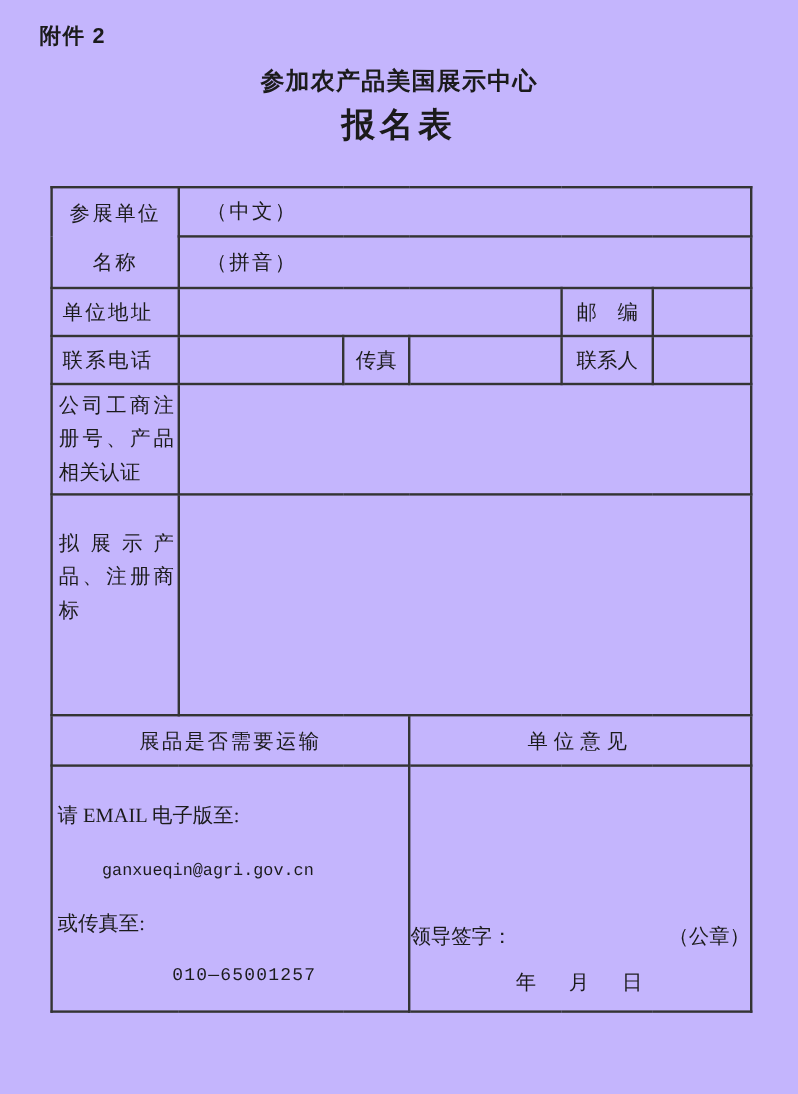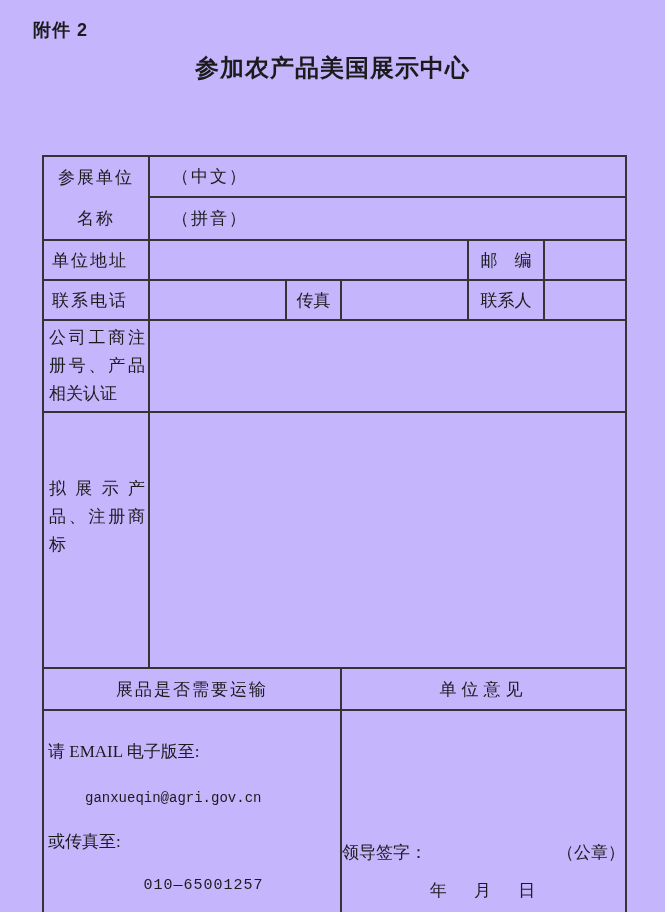--- a/index.html
+++ b/index.html
@@ -16,41 +16,41 @@
   .mono { font-family: "Liberation Mono", "DejaVu Sans Mono", monospace; }
 
   .attachment-label {
     position: absolute; left: 33px; top: 18px;
     font-size: 18px; letter-spacing: 1px;
   }
   .doc-title {
     position: absolute; top: 50px; left: 0; right: 0;
     text-align: center; line-height: 36px;
   }
-  .doc-title .line1 { font-size: 24px; letter-spacing: 1px; }
+  .doc-title .line1 { font-size: 20px; letter-spacing: 1px; }
   .doc-title .line2 { font-size: 28px; letter-spacing: 4px; }
 
   table.form-table {
     position: absolute; left: 42px; top: 155px;
     border-collapse: collapse; table-layout: fixed;
     width: 583px;
   }
   .form-table td {
     border: 2px solid #343434;
     font-size: 17px;
     padding: 0;
     vertical-align: middle;
     overflow: hidden;
   }
   tr.r1 { height: 40px; }
   tr.r2 { height: 42px; }
   tr.r3 { height: 40px; }
   tr.r4 { height: 40px; }
   tr.r5 { height: 92px; }
-  tr.r6 { height: 256px; }
+  tr.r6 { height: 184px; }
   tr.r7 { height: 42px; }
   tr.r8 { height: 205px; }
 
   td.unitname-cell { text-align: center; padding: 0; }
   .unitname-inner { display: flex; flex-direction: column; height: 82px; }
   .unitname-inner div { flex: 1; display: flex; align-items: center; justify-content: center; letter-spacing: 2px; }
 
   td.tag-cell { padding-left: 22px; letter-spacing: 2px; }
   td.lbl-left { padding-left: 8px; letter-spacing: 2px; }
   td.lbl-center { text-align: center; }
@@ -80,20 +80,21 @@
 </style>
 </head>
 <body>
 
 <div class="page">
 
   <div class="attachment-label heading-font">附件 2</div>
 
   <div class="doc-title heading-font">
     <div class="line1">参加农产品美国展示中心</div>
+    <div class="line2">报名表</div>
   </div>
 
   <table class="form-table">
     <colgroup>
       <col style="width:106px">
       <col style="width:137px">
       <col style="width:55px">
       <col style="width:127px">
       <col style="width:76px">
       <col style="width:82px">

